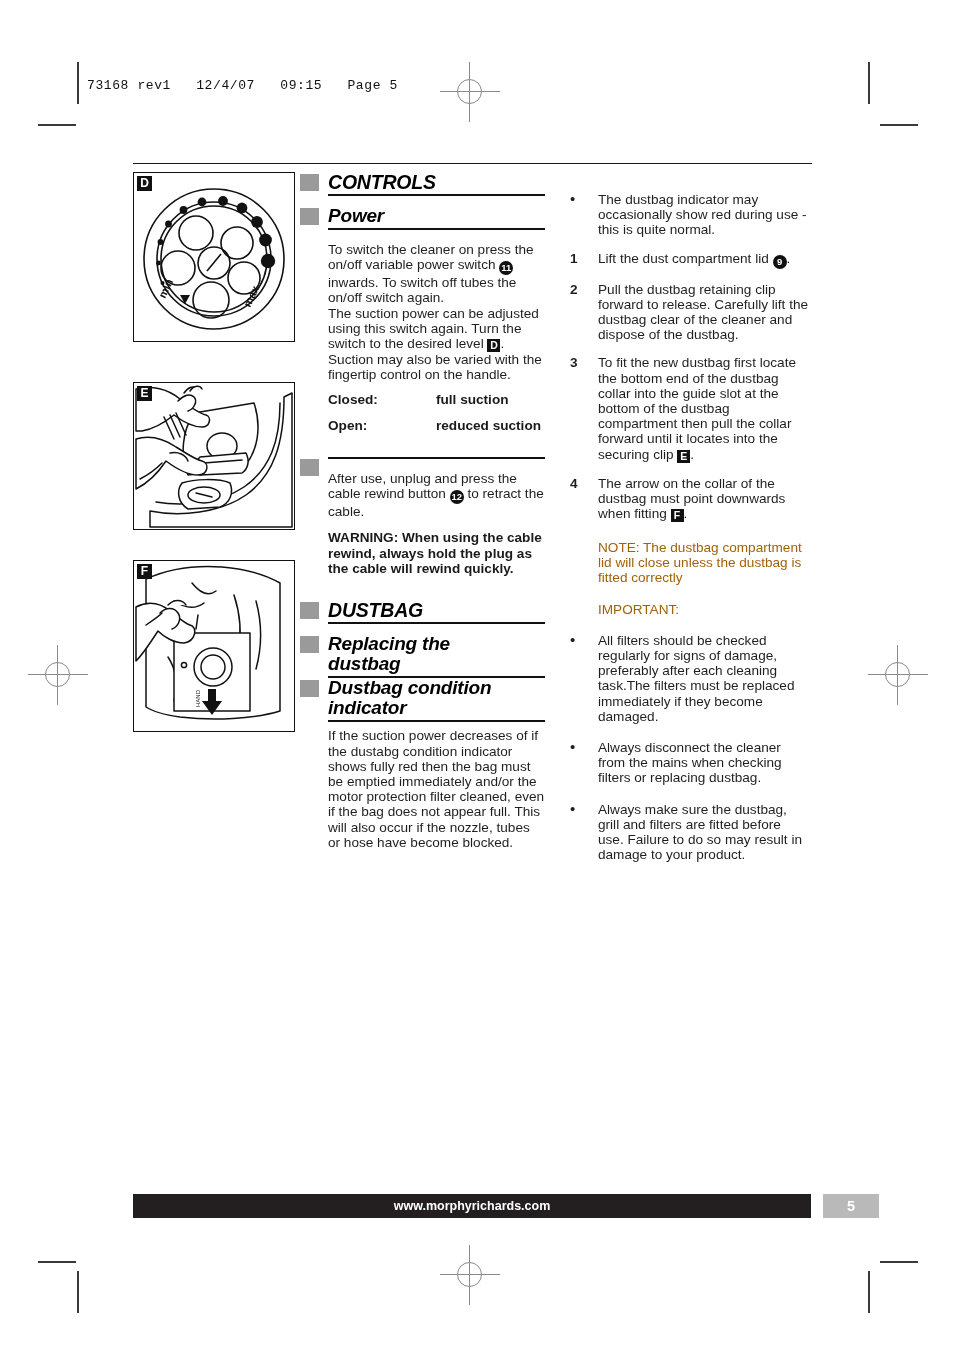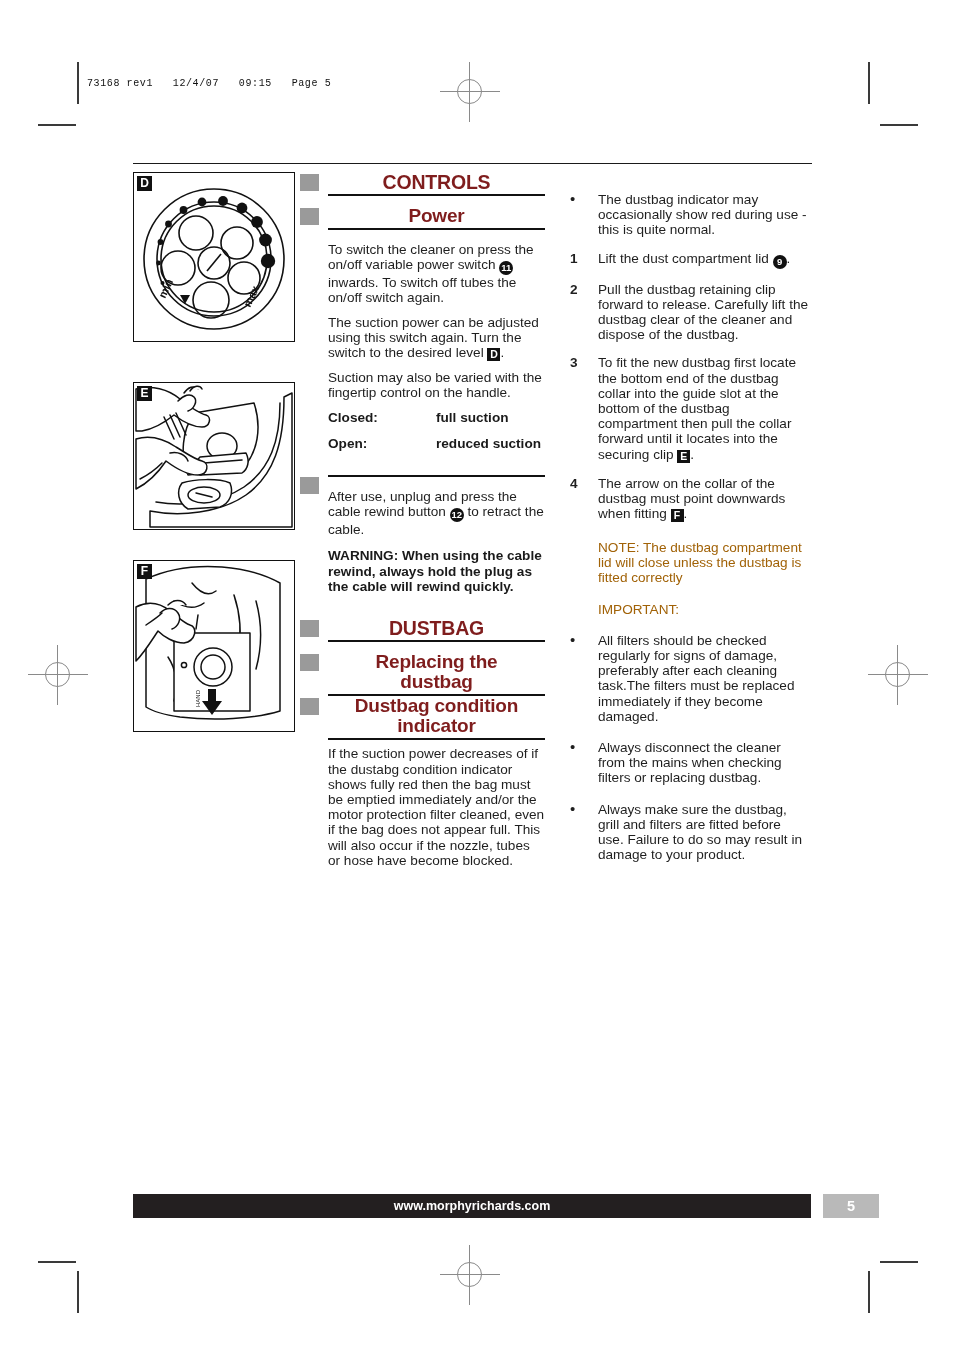--- a/index.html
+++ b/index.html
@@ -26,21 +26,21 @@
     box-sizing: border-box;
   }
   .reg-mark .rv, .reg-mark .rh { position: absolute; background: #8a8a8a; }
 
   
   .prepress {
     position: absolute;
     left: 87px;
     top: 78px;
     font-family: "Liberation Mono", monospace;
-    font-size: 10px;
+    font-size: 13px;
     letter-spacing: 0.6px;
     color: #111;
     white-space: pre;
   }
 
   
   .page-rule {
     position: absolute;
     left: 133px;
     top: 163px;
@@ -109,44 +109,44 @@
   }
   .head .marker {
     position: absolute;
     left: 0;
     top: 2px;
     width: 19px;
     height: 17px;
     background: #9a9a9a;
   }
   .head .htext {
+    font-style: italic;
     font-weight: bold;
     font-size: 19.5px;
     line-height: 20px;
     letter-spacing: -0.2px;
-    color: #7f1d1d;
+    color: #000000;
     white-space: pre-line;
-    text-align: center;
   }
   .head .hrule {
     margin-top: 2px;
     height: 2px;
     background: #111;
   }
   .head.sub .htext { font-size: 19px; }
 
   
   .body-txt {
     font-size: 13.6px;
     line-height: 15.2px;
     color: #1f1f1f;
     margin: 0;
     padding-left: 28px;
   }
-  .body-txt.p { margin-top: 9px; }
+  .body-txt.p { }
 
   .kv-row {
     padding-left: 28px;
     font-size: 13.6px;
     line-height: 15.2px;
     font-weight: bold;
     margin-top: 10px;
     display: flex;
   }
   .kv-row .k { width: 108px; flex: none; }

